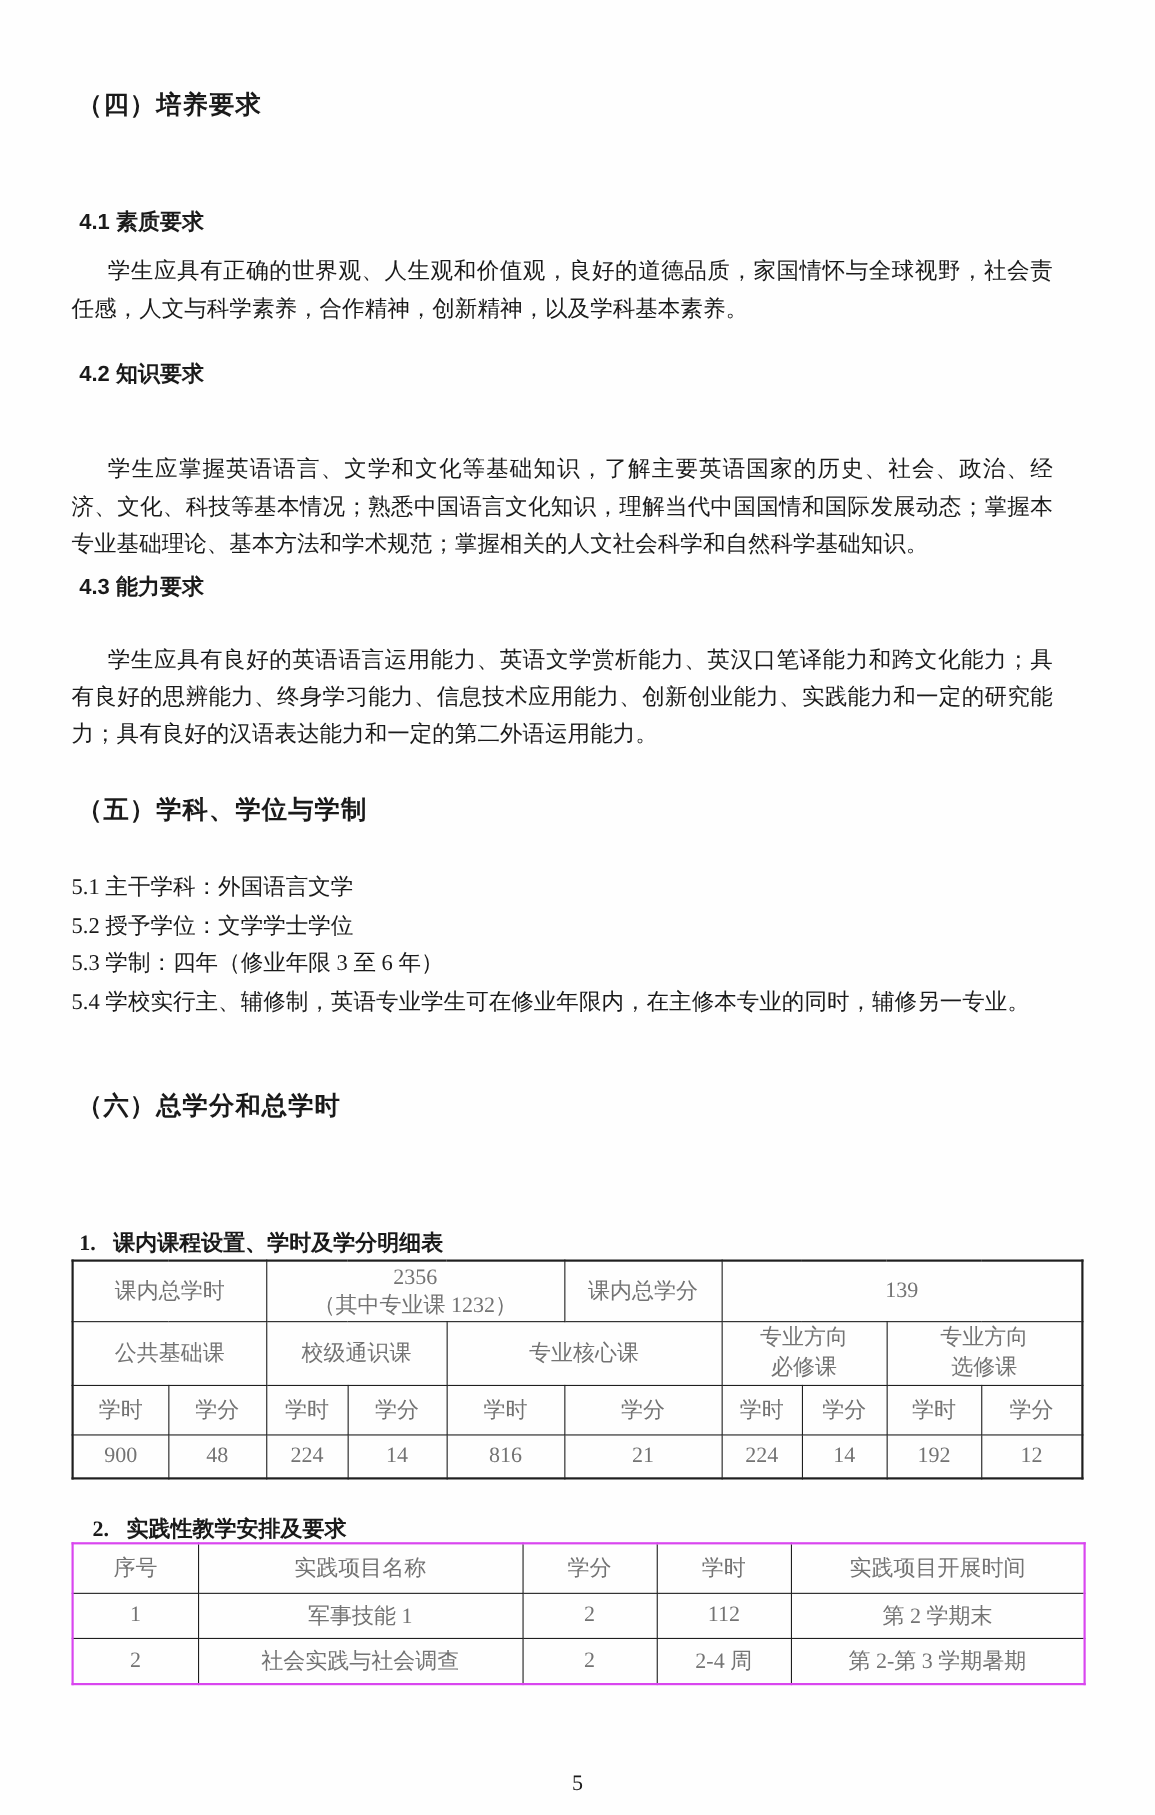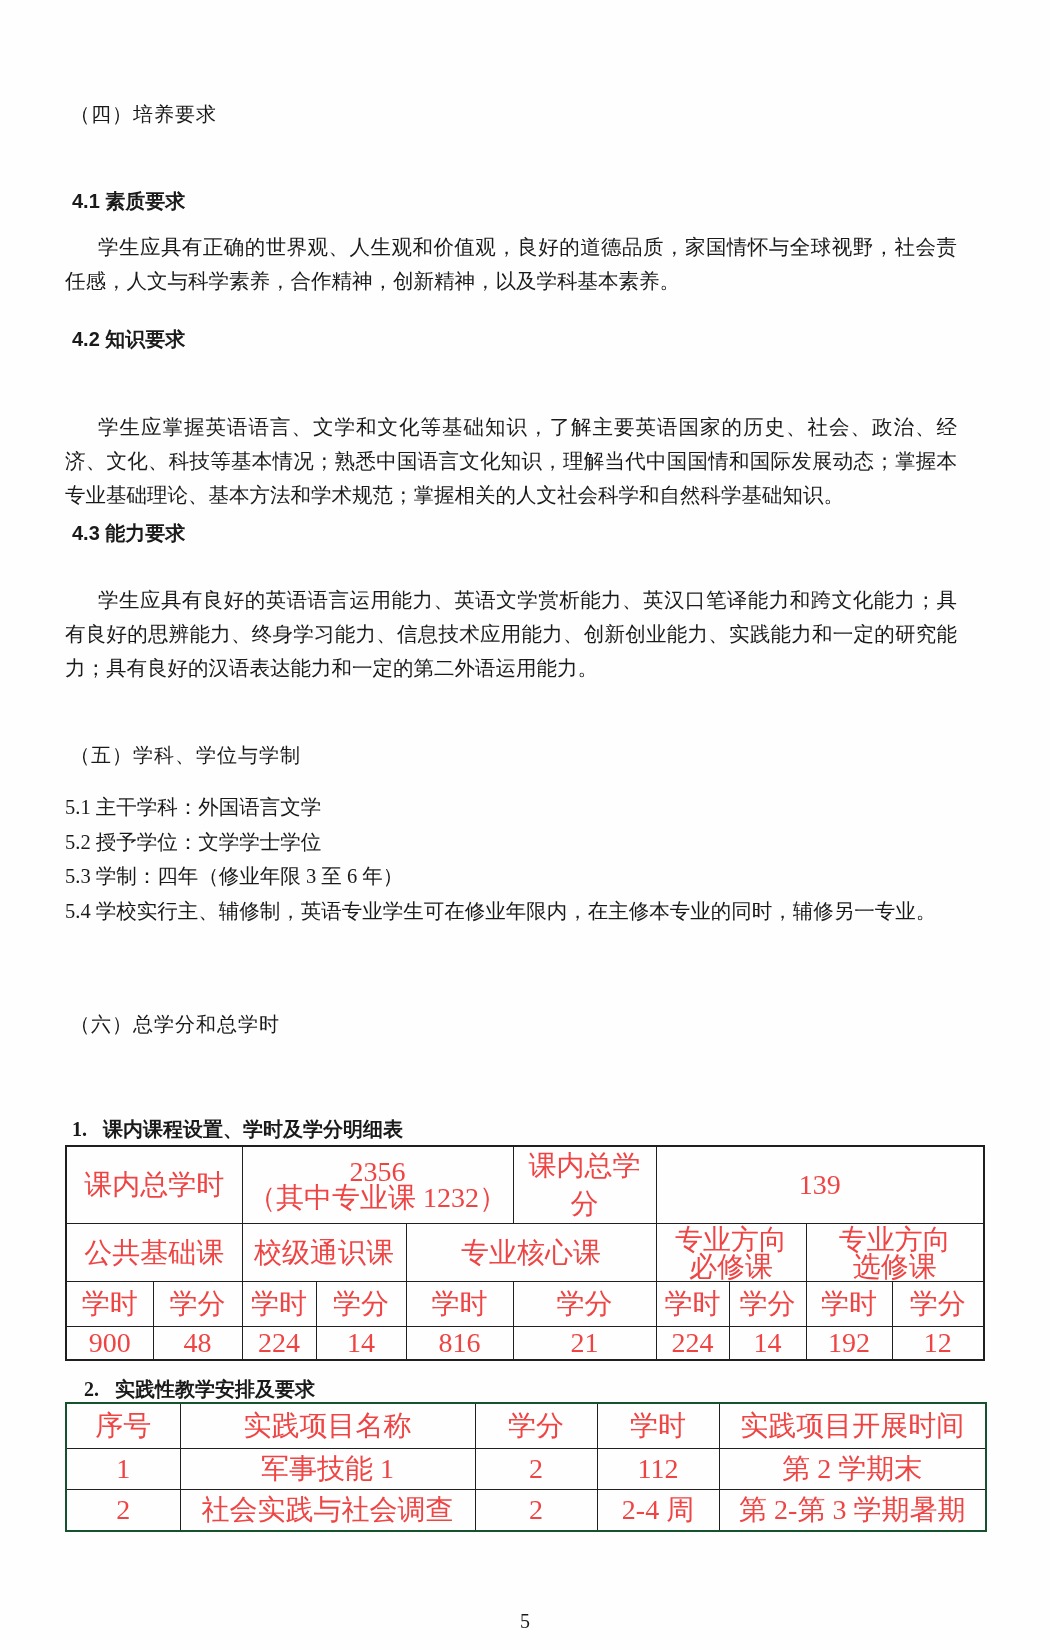--- a/index.html
+++ b/index.html
@@ -8,25 +8,24 @@
     width:1050px;height:1650px;
     margin:0 auto;
     background:#fefefe;
     color:#1a1a1a;
     font-family:"Liberation Serif","DejaVu Serif",serif;
     overflow:hidden;
   }
   .abs{position:absolute;}
   .h-big{
     font-family:"Liberation Sans","DejaVu Sans",sans-serif;
-    font-weight:normal;
-    font-size:20px;
+    font-weight:bold;
+    font-size:23px;
     letter-spacing:1px;
     white-space:nowrap;
-    margin-top:21px;
   }
   .h-sub{
     font-family:"Liberation Sans","DejaVu Sans",sans-serif;
     font-weight:bold;
     font-size:20px;
     white-space:nowrap;
   }
   .para{
     width:892px;
     font-size:20.5px;
@@ -46,25 +45,25 @@
     font-size:20px;
     white-space:nowrap;
   }
   .tbl-caption .cap-no{
     font-family:"Liberation Serif","DejaVu Serif",serif;
     margin-right:16px;
   }
   table{
     border-collapse:collapse;
     table-layout:fixed;
-    font-size:28px;
-    color:#ef4444;
+    font-size:20px;
+    color:#737373;
   }
   table.t1{width:918px;border:2px solid #1f1f1f;}
-  table.t2{width:920px;border:2px solid #14532d;}
+  table.t2{width:920px;border:2px solid #d946ef;}
   td,th{
     border:1px solid #1f1f1f;
     text-align:center;
     vertical-align:middle;
     padding:0 2px;
     font-weight:normal;
     overflow:hidden;
   }
   .two-line{white-space:pre-line;line-height:27px;}
   .cell-sub{line-height:26px;}
@@ -146,21 +145,21 @@
       <td>学分</td>
       <td>学时</td>
       <td>学分</td>
       <td>学时</td>
       <td>学分</td>
       <td>学时</td>
       <td>学分</td>
       <td>学时</td>
       <td>学分</td>
     </tr>
-    <tr style="height:30px">
+    <tr style="height:40px">
       <td>900</td>
       <td>48</td>
       <td>224</td>
       <td>14</td>
       <td>816</td>
       <td>21</td>
       <td>224</td>
       <td>14</td>
       <td>192</td>
       <td>12</td>

